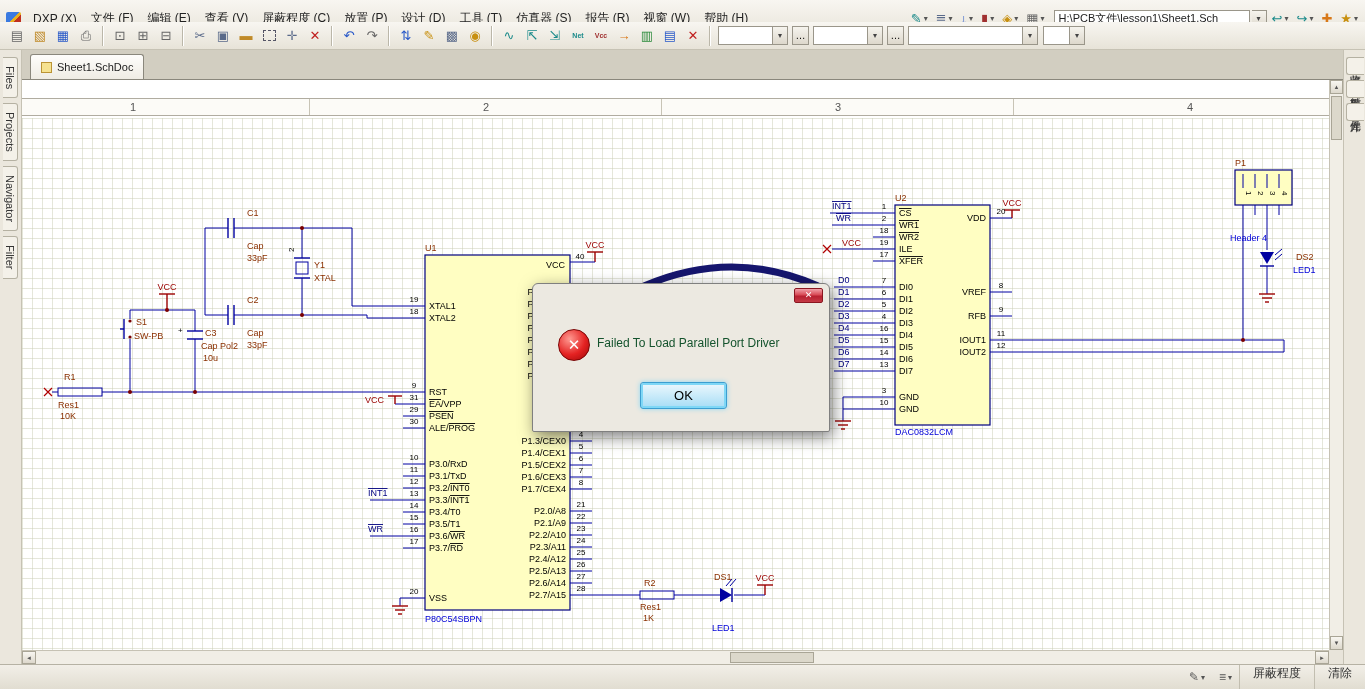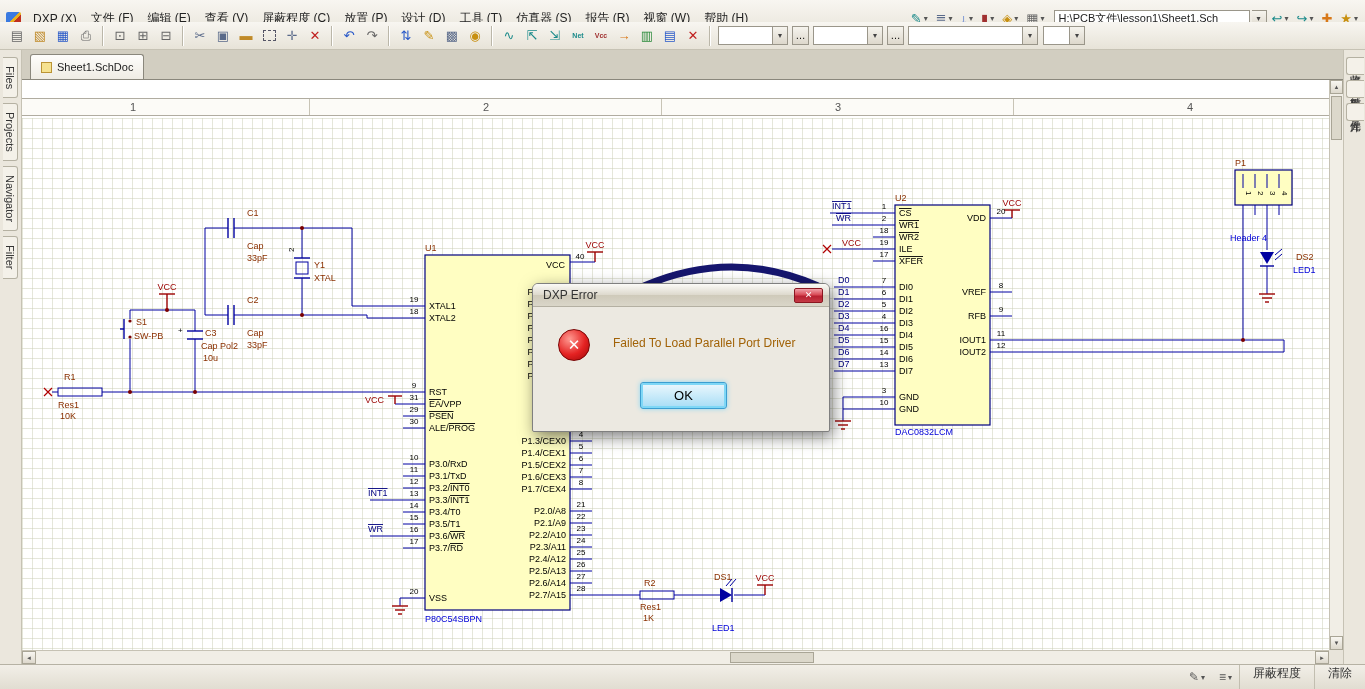--- a/index.html
+++ b/index.html
@@ -59,21 +59,21 @@
   .sarrow{position:absolute;background:linear-gradient(#f8f6f1,#ddd8cc);border:1px solid #a9a596;color:#555;font-size:6px;display:flex;align-items:center;justify-content:center;box-sizing:border-box}
   .thumb{position:absolute;background:#dcd8cb;border:1px solid #a9a596;box-sizing:border-box}
   .corner{position:absolute;left:1329px;top:650px;width:14px;height:14px;background:#e8e4da}
   .statusbar{position:absolute;left:0;top:664px;width:1365px;height:25px;background:linear-gradient(#f2efe8,#e1ddd1);border-top:1px solid #b6b2a4;box-sizing:border-box;display:flex;align-items:center;justify-content:flex-end;font-size:12px;color:#333}
   .sico{padding:0 7px;font-size:12px;color:#555;display:flex;align-items:center;height:100%}
   .sbtn{padding:0 13px;height:100%;display:flex;align-items:flex-start;border-left:1px solid #c2beb0}
   .dialog{position:absolute;left:532px;top:283px;width:298px;height:149px;background:#ece9e1;border:1px solid #7f7f7f;border-radius:6px 6px 2px 2px;box-shadow:3px 5px 16px rgba(0,0,0,.5);z-index:50;box-sizing:border-box}
   .dlg-title{height:22px;background:linear-gradient(#fbfaf7,#dedace 48%,#cfcaba 52%,#dad6c9);border-bottom:1px solid #b4b0a2;border-radius:5px 5px 0 0;display:flex;align-items:center;padding:0 10px;font-size:12px;color:#333}
   .dlg-close{position:absolute;top:4px;right:6px;width:29px;height:15px;background:linear-gradient(#f0a0a8,#d84a56 45%,#b82030 55%,#c43a46);border:1px solid #8a1620;border-radius:2px;color:#fff;font-size:9px;line-height:13px;text-align:center;font-weight:bold;box-sizing:border-box}
   .err-icon{position:absolute;left:25px;top:45px;width:32px;height:32px;border-radius:50%;background:radial-gradient(circle at 35% 30%,#ff9a92,#e42222 55%,#9c0606);border:1px solid #7c0404;color:#fff;font-weight:bold;font-size:15px;text-align:center;line-height:30px;box-sizing:border-box}
-  .dlg-msg{position:absolute;left:80px;top:52px;width:218px;font-size:12px;color:#a16207}
+  .dlg-msg{position:absolute;left:64px;top:52px;width:218px;font-size:12px;color:#14532d}
   .ok-btn{position:absolute;left:107px;top:98px;width:87px;height:27px;background:linear-gradient(#eef8fd,#cdecfa 45%,#a6dcf5);border:1px solid #3c9ed0;box-shadow:0 0 0 2px #7fd7f6 inset,0 0 5px #8fd8f2;border-radius:3px;font-size:13px;color:#000;display:flex;align-items:center;justify-content:center;box-sizing:border-box}
 </style>
 </head>
 <body>
 
 <div id="app">
 
   <div class="bar menubar">
     <div class="logo"></div>
     <span class="menu-item">DXP (X)</span>
@@ -702,23 +702,20 @@
       </span>
     <span class="sbtn">
         <span>屏蔽程度</span>
       </span>
     <span class="sbtn">
         <span>清除</span>
       </span>
   </div>
 
   <div class="dialog">
-    <div class="dlg-title">
-      <span>DXP Error</span>
-    </div>
     <div class="dlg-close"><span>✕</span></div>
     <div class="err-icon"><span>✕</span></div>
     <div class="dlg-msg">Failed To Load Parallel Port Driver</div>
     <div class="ok-btn">
         <span>OK</span>
       </div>
   </div>
 
 </div>
 

